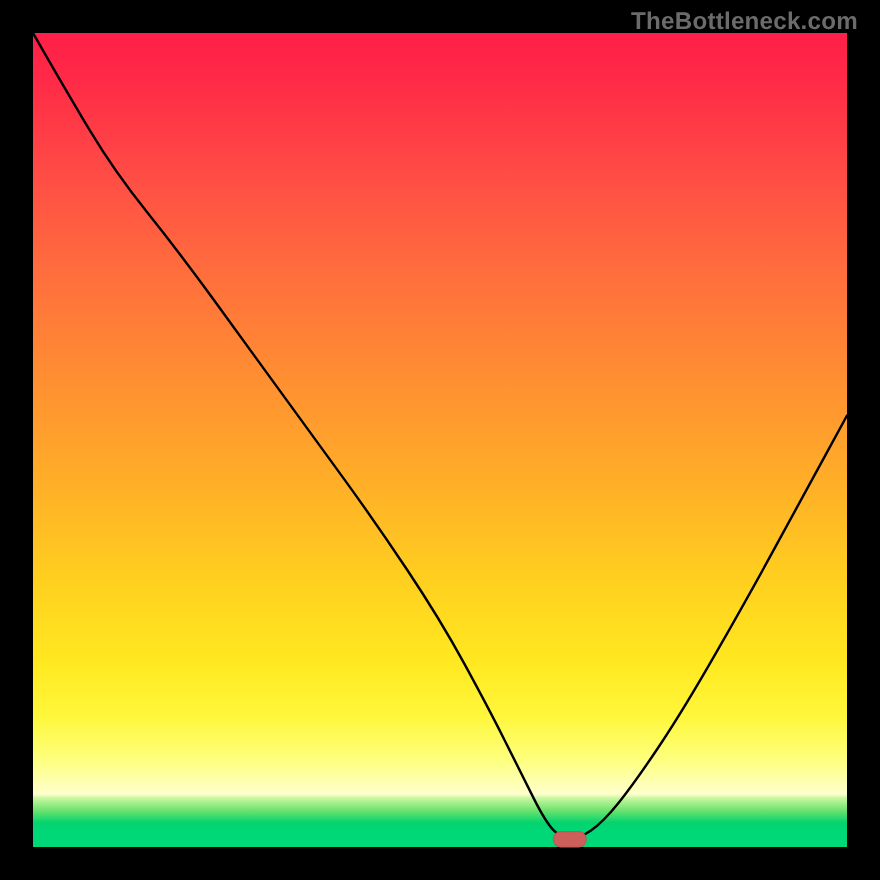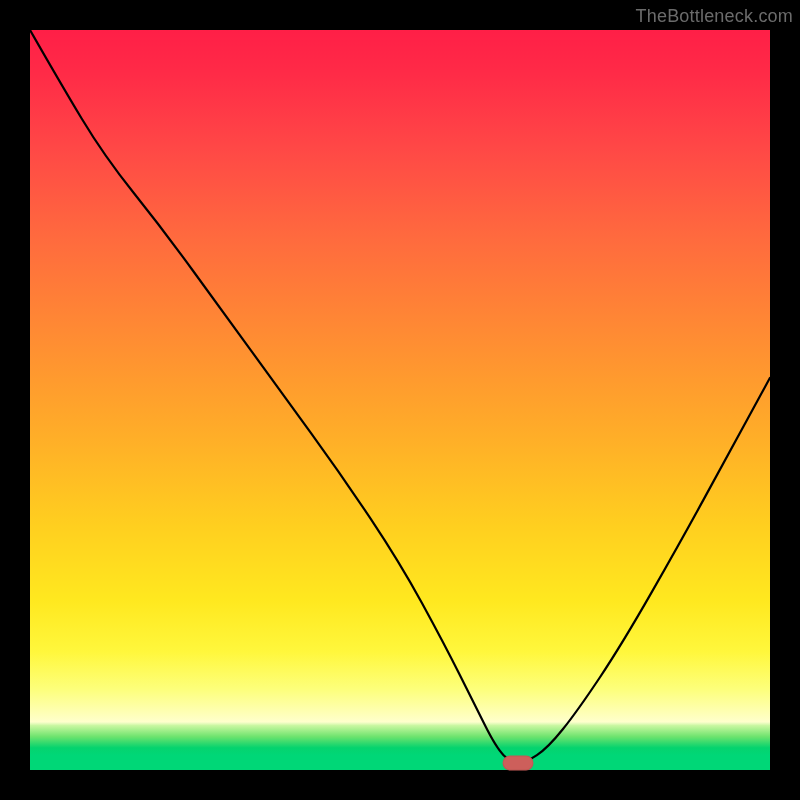--- a/index.html
+++ b/index.html
@@ -13,24 +13,24 @@
   }
   .frame {
     position: relative;
     width: 800px;
     height: 800px;
     background: #000;
   }
   .watermark {
     position: absolute;
     top: 6px;
-    right: 7px;
+    right: 20px;
     color: #6b6b6b;
-    font-size: 18px;
-    font-weight: 400;
+    font-size: 22px;
+    font-weight: 700;
     letter-spacing: 0.2px;
     z-index: 20;
     user-select: none;
   }
   .plot-wrap {
     position: absolute;
     top: 30px;
     left: 30px;
     width: 740px;
     height: 740px;

